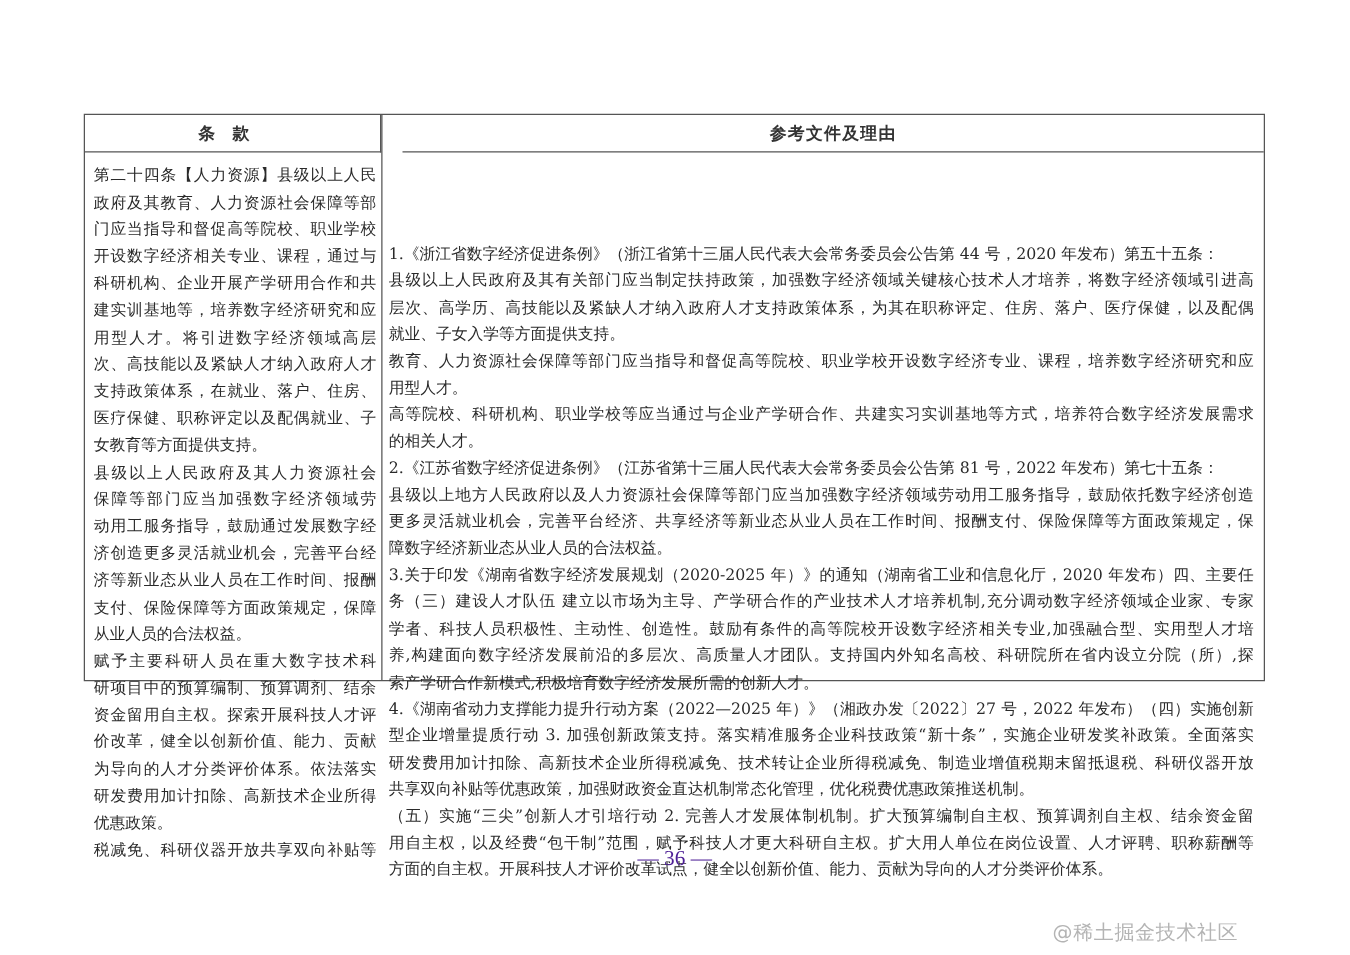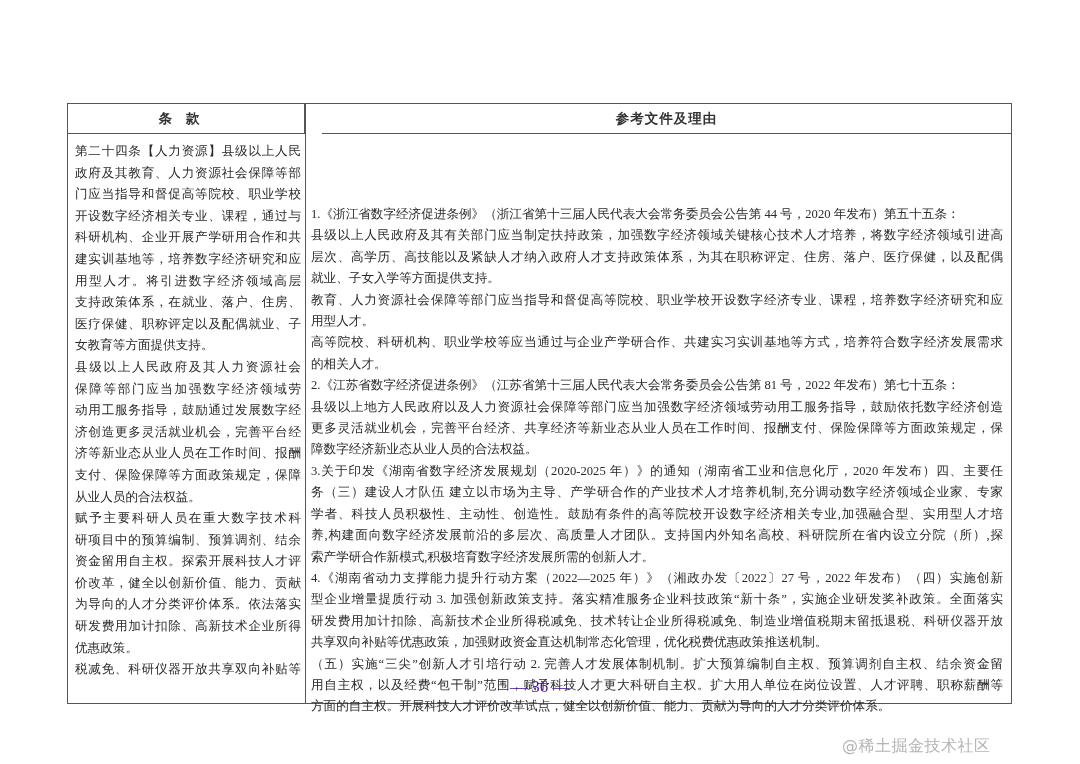--- a/index.html
+++ b/index.html
@@ -1,31 +1,31 @@
 <!DOCTYPE html>
 <html><head>
 <meta charset="utf-8">
 <style>
   html, body { margin:0; padding:0; background:#ffffff; }
   body { width:1080px; height:764px; position:relative; overflow:hidden;
          font-family:"DejaVu Serif","Liberation Serif",serif; color:#2a2a2a; }
-  .table { position:absolute; left:67px; top:103px; width:945px; height:601px;
+  .table { position:absolute; left:67px; top:91px; width:945px; height:454px;
            border:1.5px solid #555; box-sizing:border-box; }
   .hdr { position:absolute; top:0; height:30px; border-bottom:1px solid #555;
          box-sizing:border-box; font-size:13.5px; font-weight:bold; color:#333;
          display:flex; align-items:center; justify-content:center; letter-spacing:1px; }
   .hdr-left { left:0; width:237px; border-right:1px solid #555; }
   .hdr-right { left:237px; right:0;margin-left:17px; }
   .hdr-left span { letter-spacing:14px; }
   .vdiv { position:absolute; left:237px; top:0; bottom:0; width:0; border-left:1px solid #555; }
   .col-left { position:absolute; left:7px; top:37px; width:226px; font-size:12.6px;
               line-height:21.6px; text-align:justify; text-align-last:justify; }
   .col-right { position:absolute; left:243px; top:62px; width:692px; font-size:12.6px;
                line-height:21.4px;margin-top:38px; }
-  .line { display:block; white-space:nowrap; overflow:hidden; text-align:justify; text-align-last:justify;font-family:Liberation Serif, serif; }
+  .line { display:block; white-space:nowrap; overflow:hidden; text-align:justify; text-align-last:justify; }
   .line.end { text-align-last:left; }
   .pageno { position:absolute; left:510px; top:677px; font-size:17px; color:#4c1d95;
             font-family:"Liberation Serif",serif; }
   .watermark { position:absolute; left:842px; top:736px; font-size:16px; color:#b4b4b4;
                font-family:"DejaVu Sans",sans-serif; letter-spacing:0.5px; }
 </style>
 </head>
 <body>
 
 <div class="table">
@@ -38,20 +38,21 @@
   <div class="vdiv"></div>
 
   <div class="col-left" id="col-left">
       <span class="line">第二十四条【人力资源】县级以上人民</span>
       <span class="line">政府及其教育、人力资源社会保障等部</span>
       <span class="line">门应当指导和督促高等院校、职业学校</span>
       <span class="line">开设数字经济相关专业、课程，通过与</span>
       <span class="line">科研机构、企业开展产学研用合作和共</span>
       <span class="line">建实训基地等，培养数字经济研究和应</span>
       <span class="line">用型人才。将引进数字经济领域高层</span>
+      <span class="line">次、高技能以及紧缺人才纳入政府人才</span>
       <span class="line">支持政策体系，在就业、落户、住房、</span>
       <span class="line">医疗保健、职称评定以及配偶就业、子</span>
       <span class="line end">女教育等方面提供支持。</span>
       <span class="line">县级以上人民政府及其人力资源社会</span>
       <span class="line">保障等部门应当加强数字经济领域劳</span>
       <span class="line">动用工服务指导，鼓励通过发展数字经</span>
       <span class="line">济创造更多灵活就业机会，完善平台经</span>
       <span class="line">济等新业态从业人员在工作时间、报酬</span>
       <span class="line">支付、保险保障等方面政策规定，保障</span>
       <span class="line end">从业人员的合法权益。</span>

